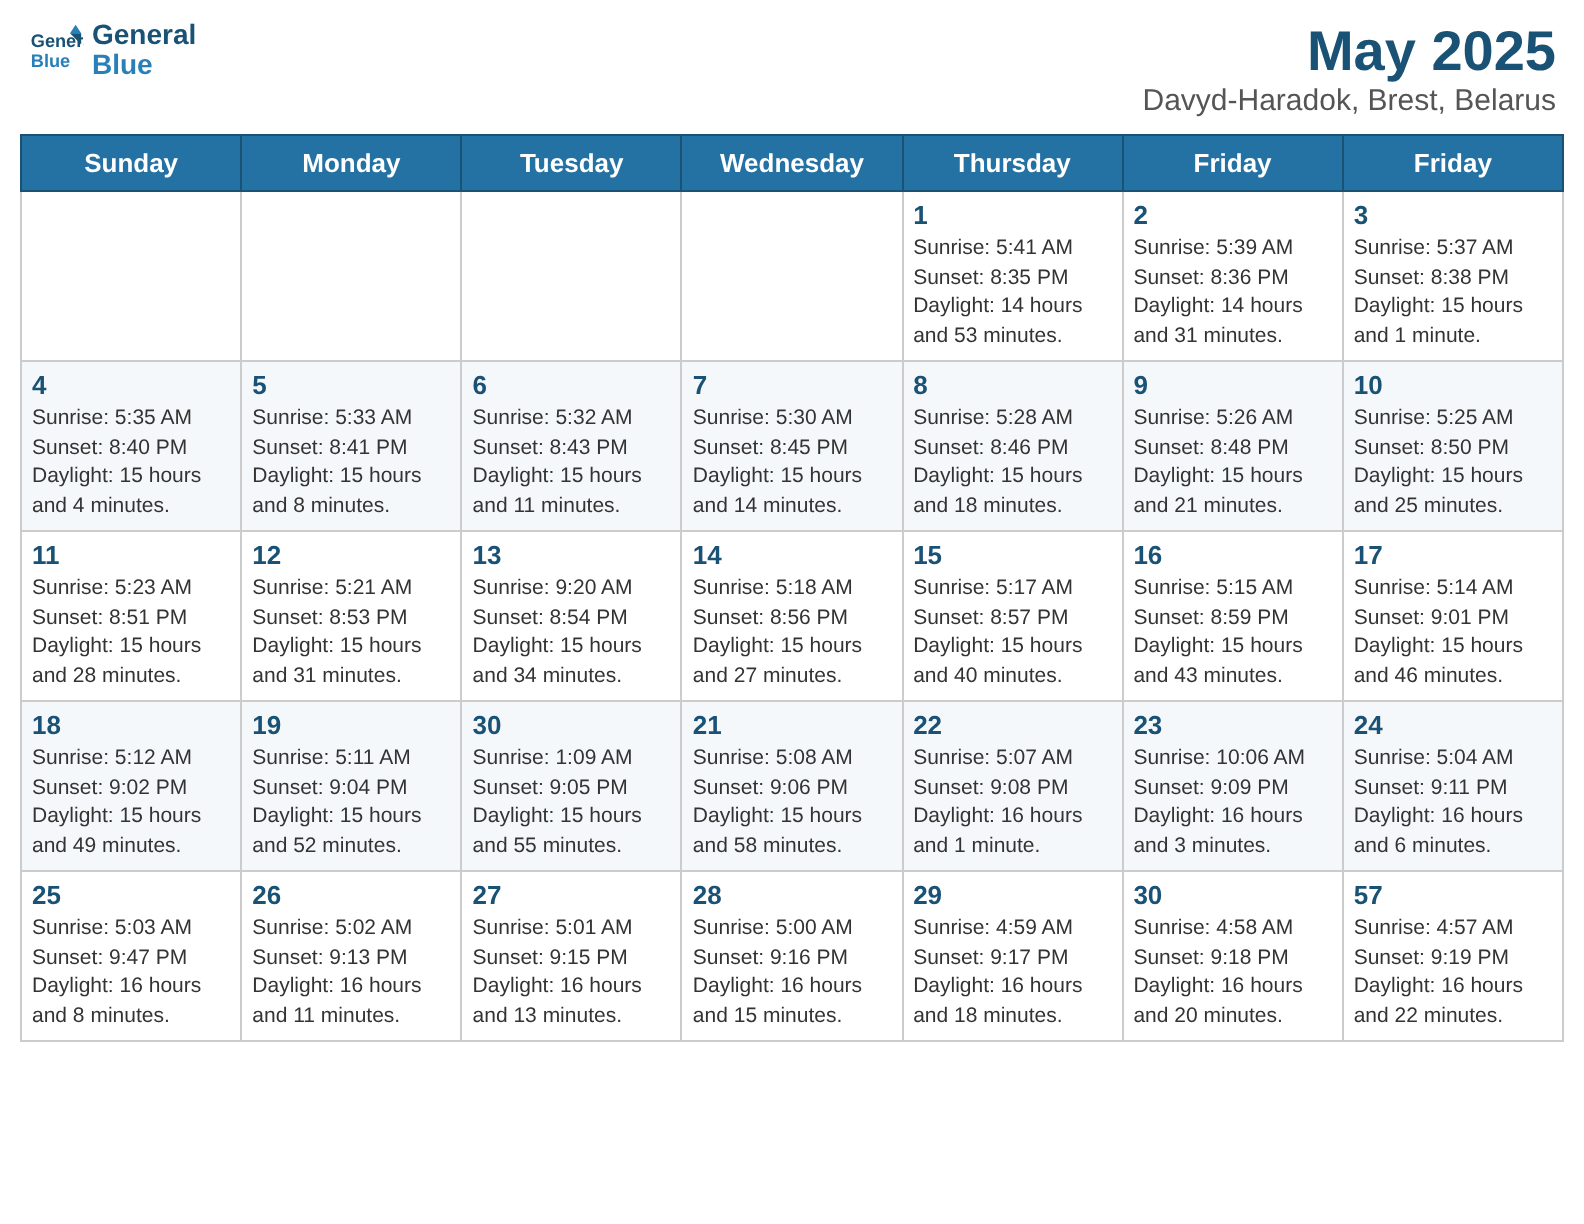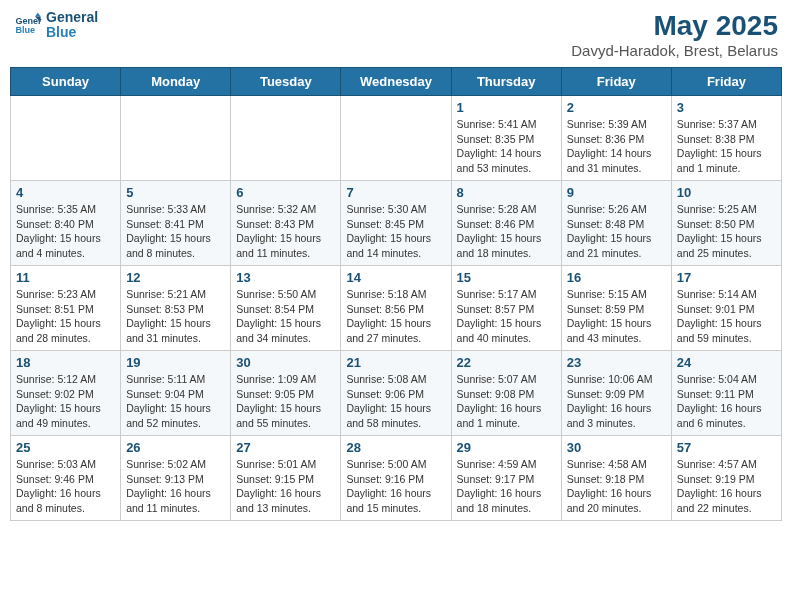--- a/index.html
+++ b/index.html
@@ -167,37 +167,37 @@
         <td>
           <div class="day-number">11</div>
           <div class="day-info"><span>Sunrise: 5:23 AM</span><br><span>Sunset: 8:51 PM</span><br><span style="font-weight: normal;">Daylight: 15 hours</span><br><span>and 28 minutes.</span></div>
         </td>
         <td>
           <div class="day-number">12</div>
           <div class="day-info"><span>Sunrise: 5:21 AM</span><br><span>Sunset: 8:53 PM</span><br><span style="font-weight: normal;">Daylight: 15 hours</span><br><span>and 31 minutes.</span></div>
         </td>
         <td>
           <div class="day-number">13</div>
-          <div class="day-info"><span>Sunrise: 5:50 AM</span><br><span>Sunset: 8:54 PM</span><br><span style="font-weight: normal;">Daylight: 15 hours</span><br><span>and 34 minutes.</span></div>
+          <div class="day-info"><span>Sunrise: 9:20 AM</span><br><span>Sunset: 8:54 PM</span><br><span style="font-weight: normal;">Daylight: 15 hours</span><br><span>and 34 minutes.</span></div>
         </td>
         <td>
           <div class="day-number">14</div>
           <div class="day-info"><span>Sunrise: 5:18 AM</span><br><span>Sunset: 8:56 PM</span><br><span style="font-weight: normal;">Daylight: 15 hours</span><br><span>and 27 minutes.</span></div>
         </td>
         <td>
           <div class="day-number">15</div>
           <div class="day-info"><span>Sunrise: 5:17 AM</span><br><span>Sunset: 8:57 PM</span><br><span style="font-weight: normal;">Daylight: 15 hours</span><br><span>and 40 minutes.</span></div>
         </td>
         <td>
           <div class="day-number">16</div>
           <div class="day-info"><span>Sunrise: 5:15 AM</span><br><span>Sunset: 8:59 PM</span><br><span style="font-weight: normal;">Daylight: 15 hours</span><br><span>and 43 minutes.</span></div>
         </td>
         <td>
           <div class="day-number">17</div>
-          <div class="day-info"><span>Sunrise: 5:14 AM</span><br><span>Sunset: 9:01 PM</span><br><span style="font-weight: normal;">Daylight: 15 hours</span><br><span>and 59 minutes.</span></div>
+          <div class="day-info"><span>Sunrise: 5:14 AM</span><br><span>Sunset: 9:01 PM</span><br><span style="font-weight: normal;">Daylight: 15 hours</span><br><span>and 46 minutes.</span></div>
         </td>
       </tr>
       <tr class="week-row">
         <td>
           <div class="day-number">18</div>
           <div class="day-info"><span>Sunrise: 5:12 AM</span><br><span>Sunset: 9:02 PM</span><br><span style="font-weight: normal;">Daylight: 15 hours</span><br><span>and 49 minutes.</span></div>
         </td>
         <td>
           <div class="day-number">19</div>
           <div class="day-info"><span>Sunrise: 5:11 AM</span><br><span>Sunset: 9:04 PM</span><br><span style="font-weight: normal;">Daylight: 15 hours</span><br><span>and 52 minutes.</span></div>
@@ -219,21 +219,21 @@
           <div class="day-info"><span>Sunrise: 10:06 AM</span><br><span>Sunset: 9:09 PM</span><br><span style="font-weight: normal;">Daylight: 16 hours</span><br><span>and 3 minutes.</span></div>
         </td>
         <td>
           <div class="day-number">24</div>
           <div class="day-info"><span>Sunrise: 5:04 AM</span><br><span>Sunset: 9:11 PM</span><br><span style="font-weight: normal;">Daylight: 16 hours</span><br><span>and 6 minutes.</span></div>
         </td>
       </tr>
       <tr class="week-row">
         <td>
           <div class="day-number">25</div>
-          <div class="day-info"><span>Sunrise: 5:03 AM</span><br><span>Sunset: 9:46 PM</span><br><span style="font-weight: normal;">Daylight: 16 hours</span><br><span>and 8 minutes.</span></div>
+          <div class="day-info"><span>Sunrise: 5:03 AM</span><br><span>Sunset: 9:47 PM</span><br><span style="font-weight: normal;">Daylight: 16 hours</span><br><span>and 8 minutes.</span></div>
         </td>
         <td>
           <div class="day-number">26</div>
           <div class="day-info"><span>Sunrise: 5:02 AM</span><br><span>Sunset: 9:13 PM</span><br><span style="font-weight: normal;">Daylight: 16 hours</span><br><span>and 11 minutes.</span></div>
         </td>
         <td>
           <div class="day-number">27</div>
           <div class="day-info"><span>Sunrise: 5:01 AM</span><br><span>Sunset: 9:15 PM</span><br><span style="font-weight: normal;">Daylight: 16 hours</span><br><span>and 13 minutes.</span></div>
         </td>
         <td>

